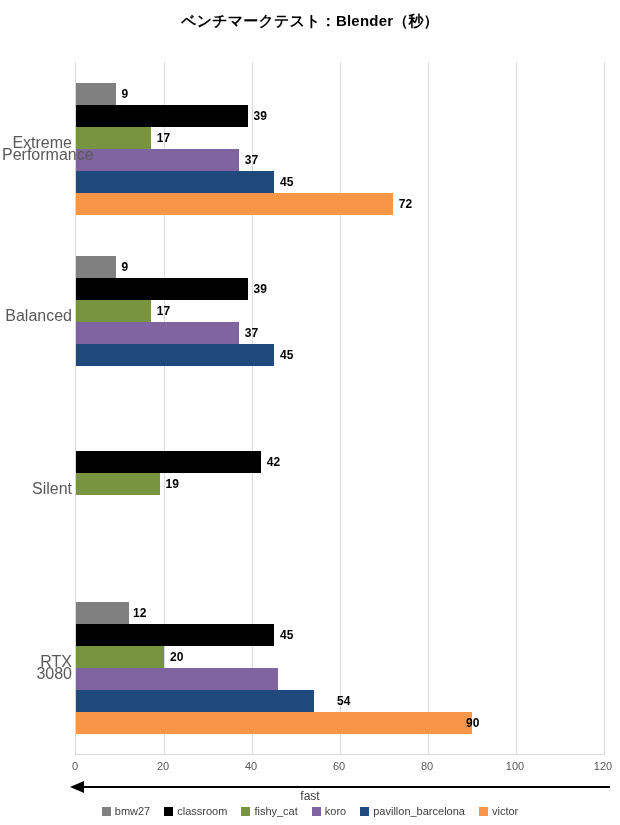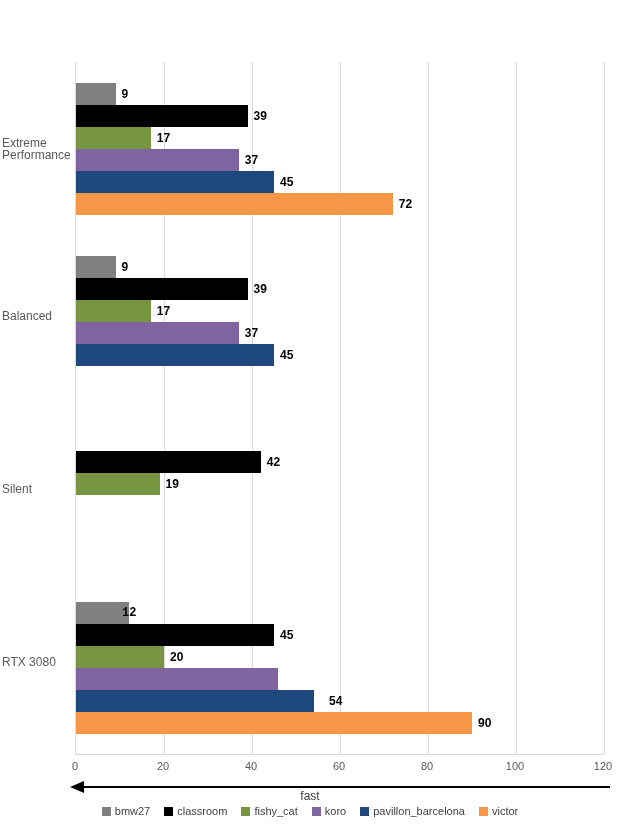--- a/index.html
+++ b/index.html
@@ -86,22 +86,22 @@
     color: #000000;
     white-space: nowrap;
     padding-left: 6px;
   }
 
   
   .cat-label {
     position: absolute;
     right: 627px; 
     width: 68px;
-    text-align: left;
-    font-size: 12px;
+    text-align: right;
+    font-size: 16px;
     color: #595959;
     line-height: 12px;
   }
 
   #cat-labels {
     position: absolute;
     left: 0;
     top: 62px;
     width: 620px;
     height: 693px;
@@ -193,20 +193,21 @@
     font-size: 11px;
     color: #404040;
     white-space: nowrap;
   }
 </style>
 </head>
 <body>
 
 <div id="chart-root">
 
+  <div id="chart-title">ベンチマークテスト：Blender（秒）</div>
 
   <div id="plot-area">
     <div id="gridlines">
         <div class="gridline" style="left: 88px;"></div>
         <div class="gridline" style="left: 176px;"></div>
         <div class="gridline" style="left: 264px;"></div>
         <div class="gridline" style="left: 352px;"></div>
         <div class="gridline" style="left: 440px;"></div>
         <div class="gridline" style="left: 528px;"></div>
       </div>
@@ -265,41 +266,41 @@
             <div class="bar-value" style="left: 184.8px;">42</div>
           </div>
           <div class="bar-row" style="top: 44px; width: 528px;">
             <div class="bar" style="width: 83.6px; background: rgb(119, 148, 64);"></div>
             <div class="bar-value" style="left: 83.6px;">19</div>
           </div>
         </div>
         <div class="cat-group" style="top: 540.375px; height: 132px;">
           <div class="bar-row" style="top: 0px; width: 528px;">
             <div class="bar" style="width: 52.8px; background: rgb(128, 128, 128);"></div>
-            <div class="bar-value" style="left: 40px; font-family: Liberation Mono, monospace;">12</div>
+            <div class="bar-value" style="left: 51px;">12</div>
           </div>
           <div class="bar-row" style="top: 22px; width: 528px;">
             <div class="bar" style="width: 198px; background: rgb(0, 0, 0);"></div>
             <div class="bar-value" style="left: 198px;">45</div>
           </div>
           <div class="bar-row" style="top: 44px; width: 528px;">
             <div class="bar" style="width: 88px; background: rgb(119, 148, 64);"></div>
             <div class="bar-value" style="left: 88px;">20</div>
           </div>
           <div class="bar-row" style="top: 66px; width: 528px;">
             <div class="bar" style="width: 202.4px; background: rgb(128, 100, 162);"></div>
             <div class="bar-value" style="left: 202.4px; margin-top: 36px;">46</div>
           </div>
           <div class="bar-row" style="top: 88px; width: 528px;">
             <div class="bar" style="width: 237.6px; background: rgb(31, 73, 125);"></div>
-            <div class="bar-value" style="left: 247px;">54</div>
+            <div class="bar-value" style="left: 255px;">54</div>
           </div>
           <div class="bar-row" style="top: 110px; width: 528px;">
             <div class="bar" style="width: 396px; background: rgb(247, 150, 70);"></div>
-            <div class="bar-value" style="left: 396px;">90</div>
+            <div class="bar-value" style="left: 384px;">90</div>
           </div>
         </div>
       </div>
   </div>
 
   <div id="cat-labels">
       <div class="cat-label" style="top: 74.625px;">Extreme Performance</div>
       <div class="cat-label" style="top: 247.875px;">Balanced</div>
       <div class="cat-label" style="top: 421.125px;">Silent</div>
       <div class="cat-label" style="top: 594.375px;">RTX 3080</div>

